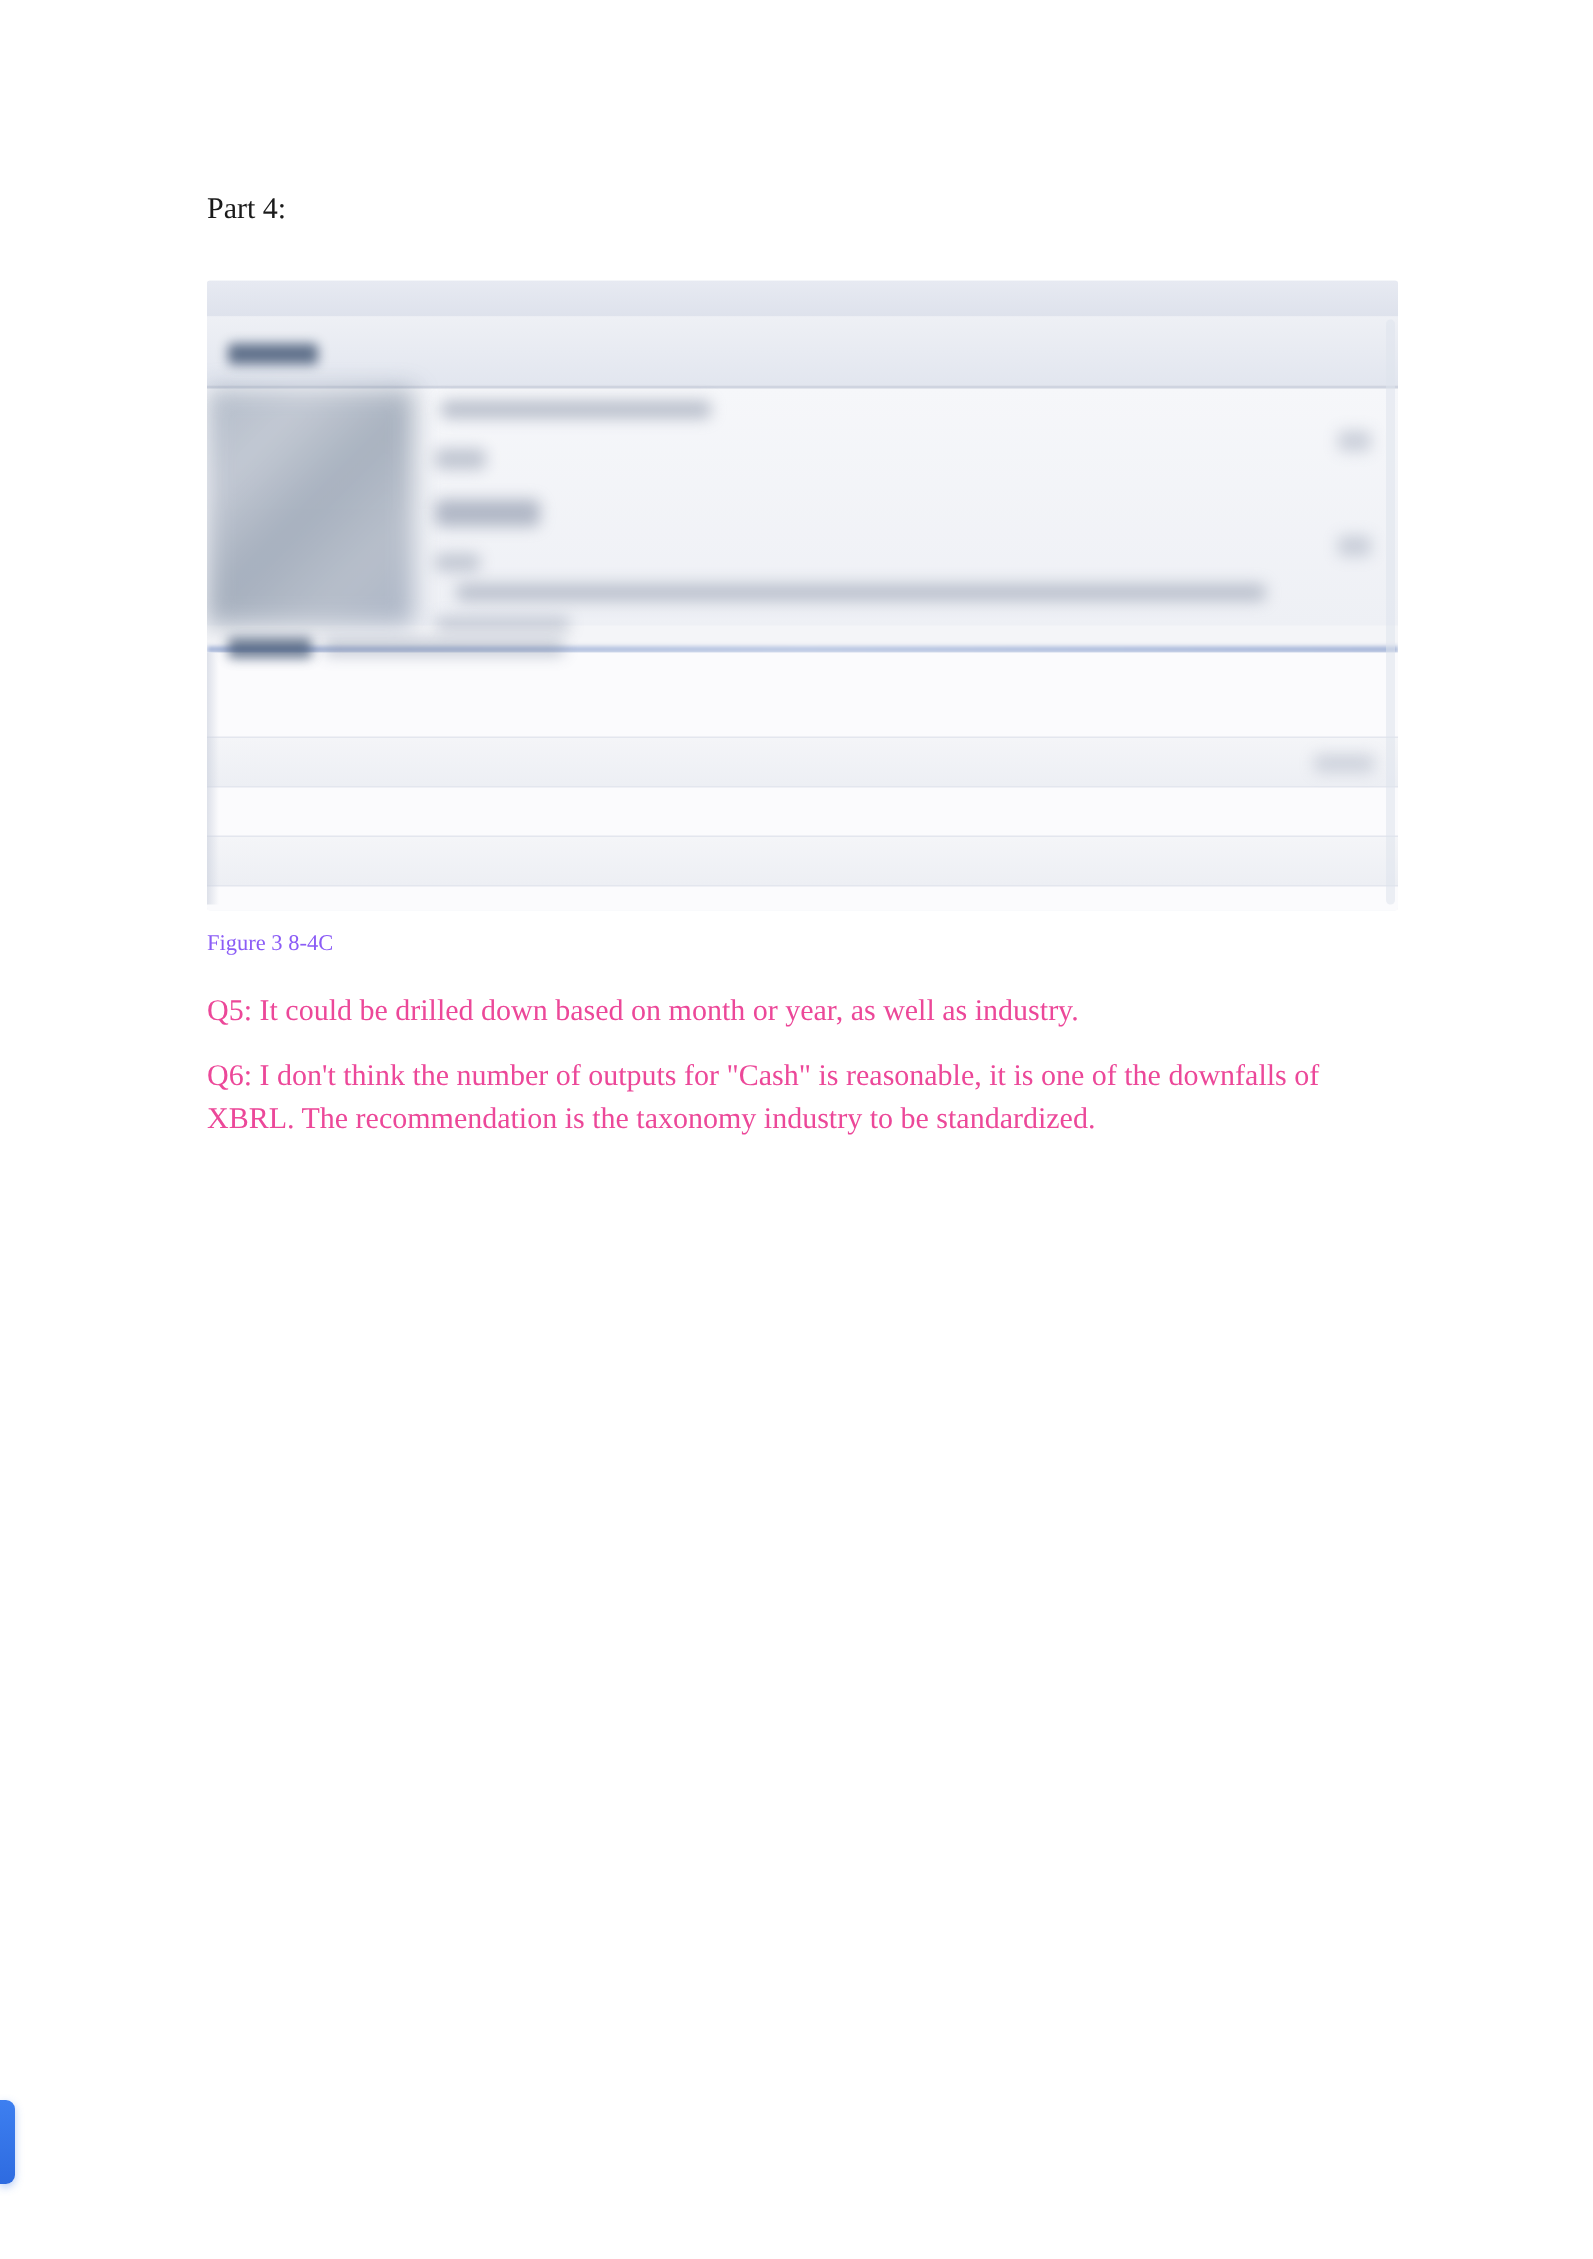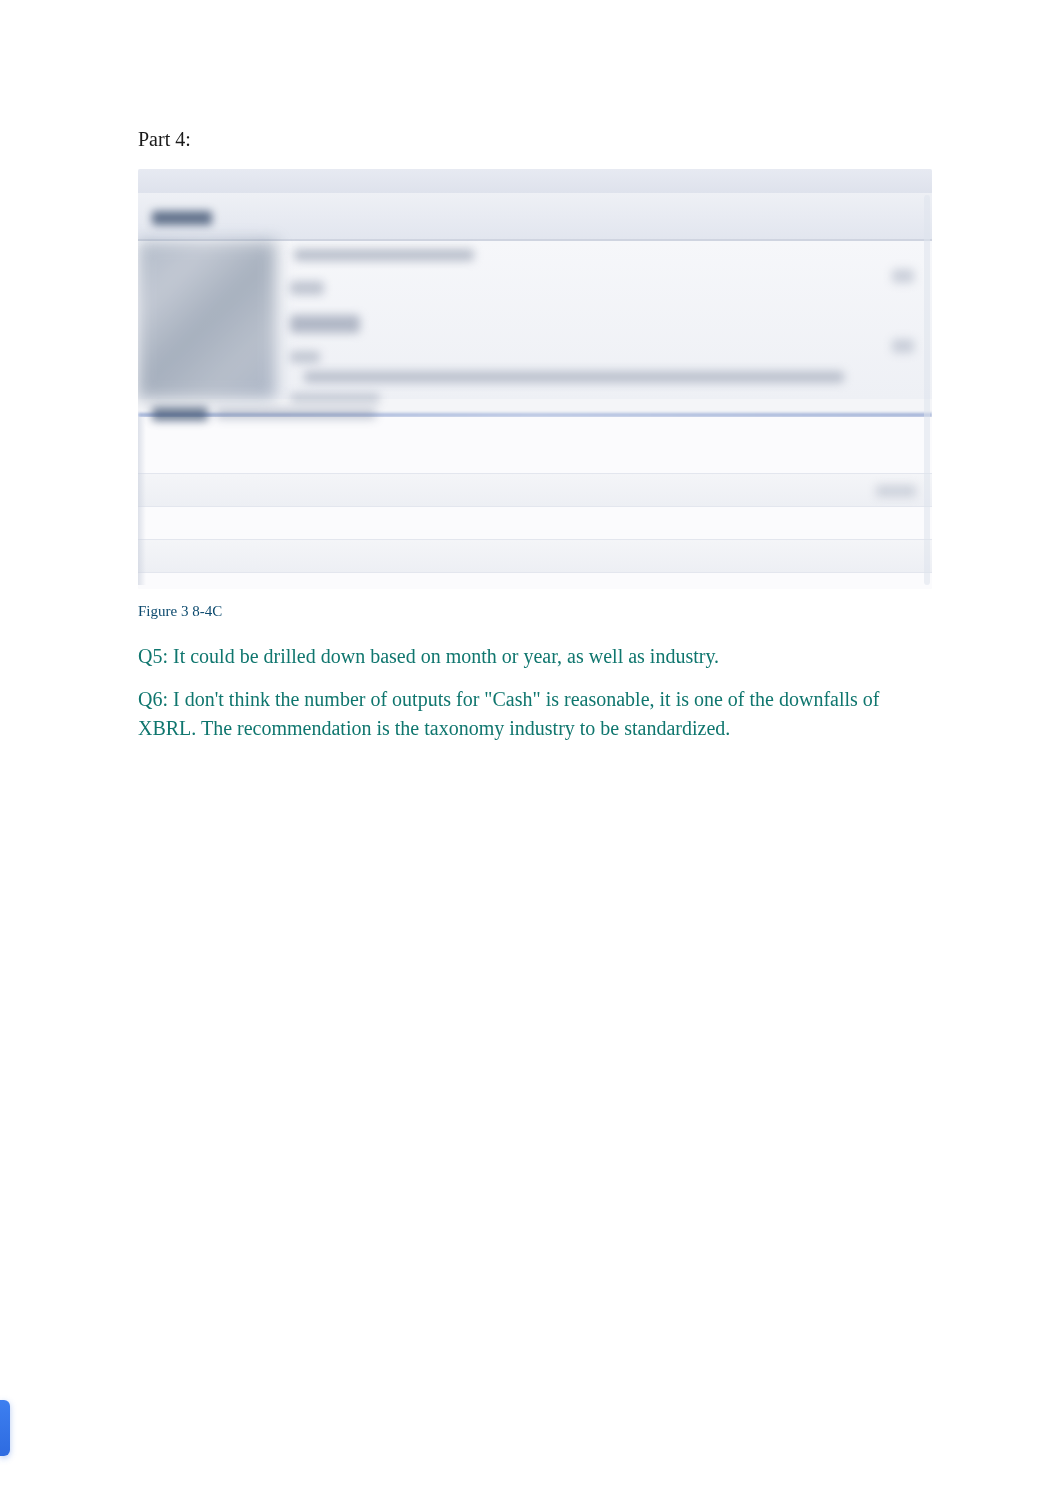--- a/index.html
+++ b/index.html
@@ -10,21 +10,21 @@
       font-family: Georgia, 'Times New Roman', serif;
       color: #1a1a1a;
       position: relative;
     }
     .page {
       padding: 128px 130px 0 138px;
     }
     .heading {
       font-size: 20px;
       color: #1a1a1a;
-      margin-bottom: 18px;
+      margin-bottom: 36px;
       font-family: Georgia, serif;
     }
     .figure-wrap {
       width: 100%;
       margin-bottom: 18px;
     }
     .blurred-screenshot {
       width: 100%;
       height: 420px;
       background: #f4f5f8;
@@ -150,29 +150,29 @@
     .bs-scroll {
       position: absolute;
       right: 2px; top: 26px; bottom: 4px;
       width: 6px;
       background: #dfe3ec;
       border-radius: 3px;
       opacity: 0.55;
     }
     .caption {
       font-size: 15px;
-      color: #0c4a6e;
+      color: #8b5cf6;
       margin-top: 14px;
       margin-bottom: 22px;
       font-family: Georgia, serif;
     }
     .paragraph {
       font-size: 20px;
       line-height: 1.45;
-      color: #0f766e;
+      color: #ec4899;
       margin-bottom: 14px;
       font-family: Georgia, serif;
     }
     .unlock-tab {
       position: absolute;
       left: 0;
       top: 1400px;
       width: 10px;
       height: 56px;
       background: linear-gradient(180deg, #3d7ff0 0%, #2e6be0 100%);

